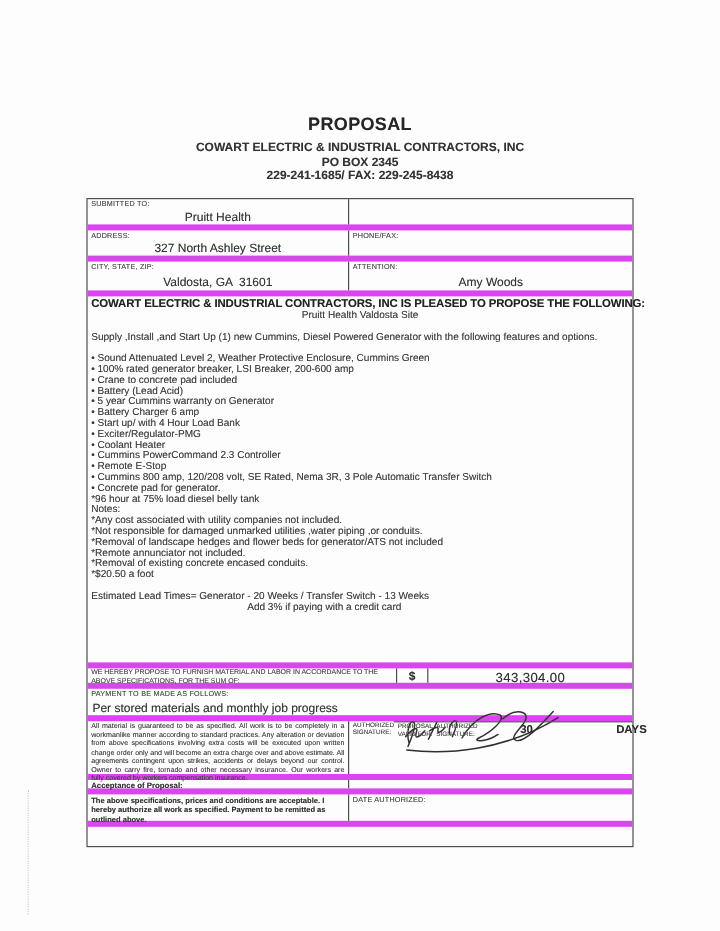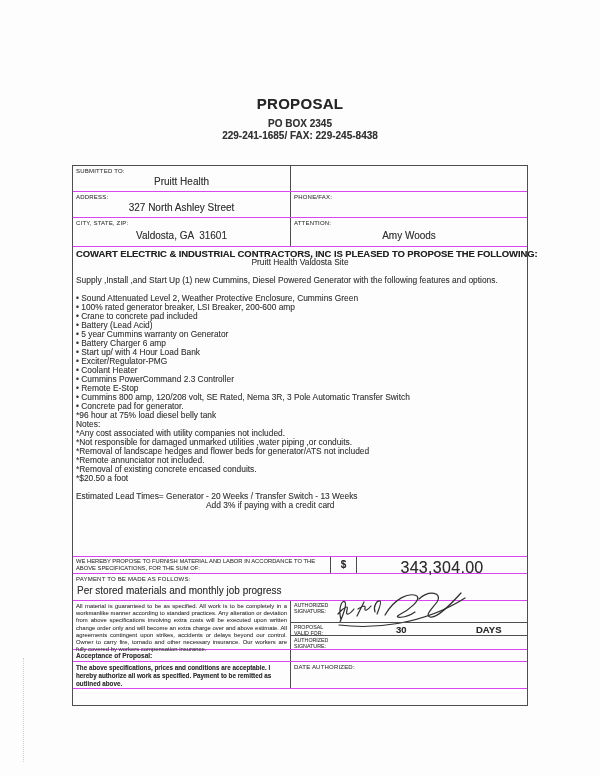--- a/index.html
+++ b/index.html
@@ -7,21 +7,21 @@
   .screen { position:relative; width:600px; height:776px; background:#fdfdfd; overflow:hidden;
             color:#3a3a3a; text-shadow:0 0 .5px rgba(80,80,80,.5); }
 
   
   .header { position:absolute; top:95px; left:0; width:600px; text-align:center; }
   .h-title { font-size:15px; font-weight:bold; letter-spacing:.3px; margin-bottom:6px; color:#262626; }
   .h-line { font-size:10px; font-weight:600; line-height:11.5px; color:#333; white-space:pre-wrap; }
 
   
   .doc { position:absolute; left:72px; top:165px; width:456px; border:1px solid #4e4e4e; background:transparent; }
-  .row { position:relative; display:flex; border-bottom:1px solid #d946ef; }
+  .row { position:relative; display:flex; border-bottom:5px solid #d946ef; }
   .row.last { border-bottom:none; }
   .cell-l { width:218px; border-right:1px solid #4e4e4e; position:relative; }
   .cell-r { flex:1; position:relative; }
   .lab { font-size:6px; letter-spacing:.2px; color:#4a4a4a; padding:2px 0 0 3px; white-space:pre-wrap; }
   .val { position:absolute; left:0; top:10px; width:100%; text-align:center; font-size:10px; color:#333; white-space:pre-wrap; }
   .r26 { height:26px; } .r29 { height:29px; }
   .r29 .val { top:12px; }
 
   
   .main { height:310px; display:block; padding:2px 3px; font-size:8.4px; line-height:9px; color:#3c3c3c; }
@@ -29,30 +29,30 @@
   .site { text-align:center; margin-bottom:9px; }
   .supply { margin-bottom:9px; }
   .ln { white-space:pre-wrap; }
   .lead-gap { margin-top:9px; }
   .credit { margin-left:130px; }
 
   
   .r-sum { height:17px; }
   .sum-label { width:258px; border-right:1px solid #4e4e4e; font-size:5.8px; line-height:6.8px; padding:1px 3px; color:#4a4a4a; }
   .sum-cur { width:26px; border-right:1px solid #4e4e4e; text-align:center; font-size:10px; font-weight:bold; padding-top:2px; color:#2e2e2e; }
-  .sum-amt { flex:1; text-align:center; font-size:16px; padding-top:2px; color:#2e2e2e; letter-spacing:.3px; }
+  .sum-amt { flex:1; text-align:center; font-size:11px; padding-top:2px; color:#2e2e2e; letter-spacing:.3px; }
 
   
   .r-pay { height:27px; display:block; }
   .pay-val { position:absolute; left:4px; top:11px; font-size:10px; font-family:Liberation Sans, sans-serif; color:#333; }
 
   
   .r-terms { height:49px; }
   .fine { font-size:5.9px; line-height:7.2px; padding:2px 3px; color:#3f3f3f; text-align:justify; }
-  .tcol { flex:1; display:flex; flex-direction:column; position:relative; }
+  .tcol { flex:1; display:flex; flex-direction:row; position:relative; }
   .sub { position:relative; }
   .sub1 { height:22px; }
   .sub2 { height:13px; border-top:1px solid #4e4e4e; }
   .sub3 { flex:1; border-top:1px solid #4e4e4e; }
   .slab { font-size:5.3px; line-height:6px; padding:1px 0 0 3px; color:#4a4a4a; }
   .valid-num { position:absolute; left:105px; top:1px; font-size:9.5px; font-weight:bold; color:#2c2c2c; }
   .valid-unit { position:absolute; left:138px; top:1px; font-size:9.5px; font-weight:bold; color:#2c2c2c;padding-left:47px; }
   .sig { position:absolute; left:34px; top:-11px; overflow:visible; }
 
   
@@ -68,20 +68,21 @@
 </style>
 </head>
 <body>
 
 <div class="screen">
 
   <div class="artifact"></div>
 
   <div class="header">
     <div class="h-title">PROPOSAL</div>
+    <div class="h-line">COWART ELECTRIC &amp; INDUSTRIAL CONTRACTORS, INC</div>
     <div class="h-line">PO BOX 2345</div>
     <div class="h-line">229-241-1685/ FAX: 229-245-8438</div>
   </div>
 
   <div class="doc">
 
     <div class="row r26">
       <div class="cell-l">
         <div class="lab">SUBMITTED TO:</div>
         <div class="val">Pruitt Health</div>

